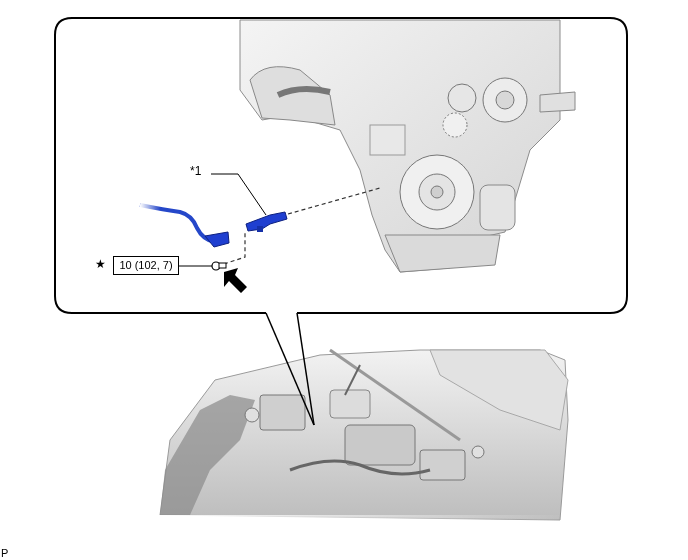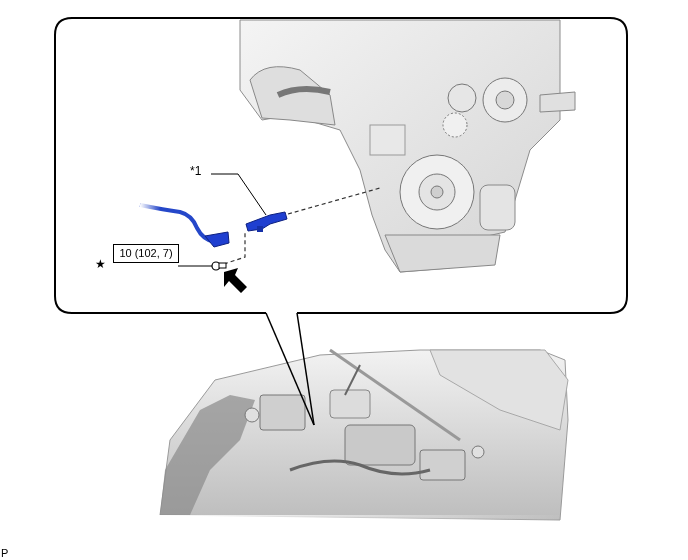--- a/index.html
+++ b/index.html
@@ -1,20 +1,20 @@
 <!DOCTYPE html>
 <html><head>
 <meta charset="utf-8">
 <style>
   html, body { margin:0; padding:0; background:#ffffff; }
   body { width:688px; height:560px; position:relative; overflow:hidden; font-family:"Liberation Sans", sans-serif; }
   svg.canvas { position:absolute; left:0; top:0; }
   .label { position:absolute; font-family:"Liberation Sans", sans-serif; color:#000; }
   .part-label { left:190px; top:164px; font-size:12px; }
-  .torque-box { left:113px; top:244px; width:64px; height:17px; border:1px solid #000; font-size:11px; line-height:17px; text-align:center; background:#fff; }
+  .torque-box { left:113px; top:256px; width:64px; height:17px; border:1px solid #000; font-size:11px; line-height:17px; text-align:center; background:#fff; }
   .star { left:95px; top:257px; font-size:12px; }
   .page-code { left:1px; top:547px; font-size:11px; }
 </style>
 </head>
 <body>
 
 <svg class="canvas" width="688" height="560" viewBox="0 0 688 560">
   <defs>
     <linearGradient id="fadeL" x1="0" x2="1" y1="0" y2="0">
       <stop offset="0" stop-color="#fff" stop-opacity="1"></stop>

